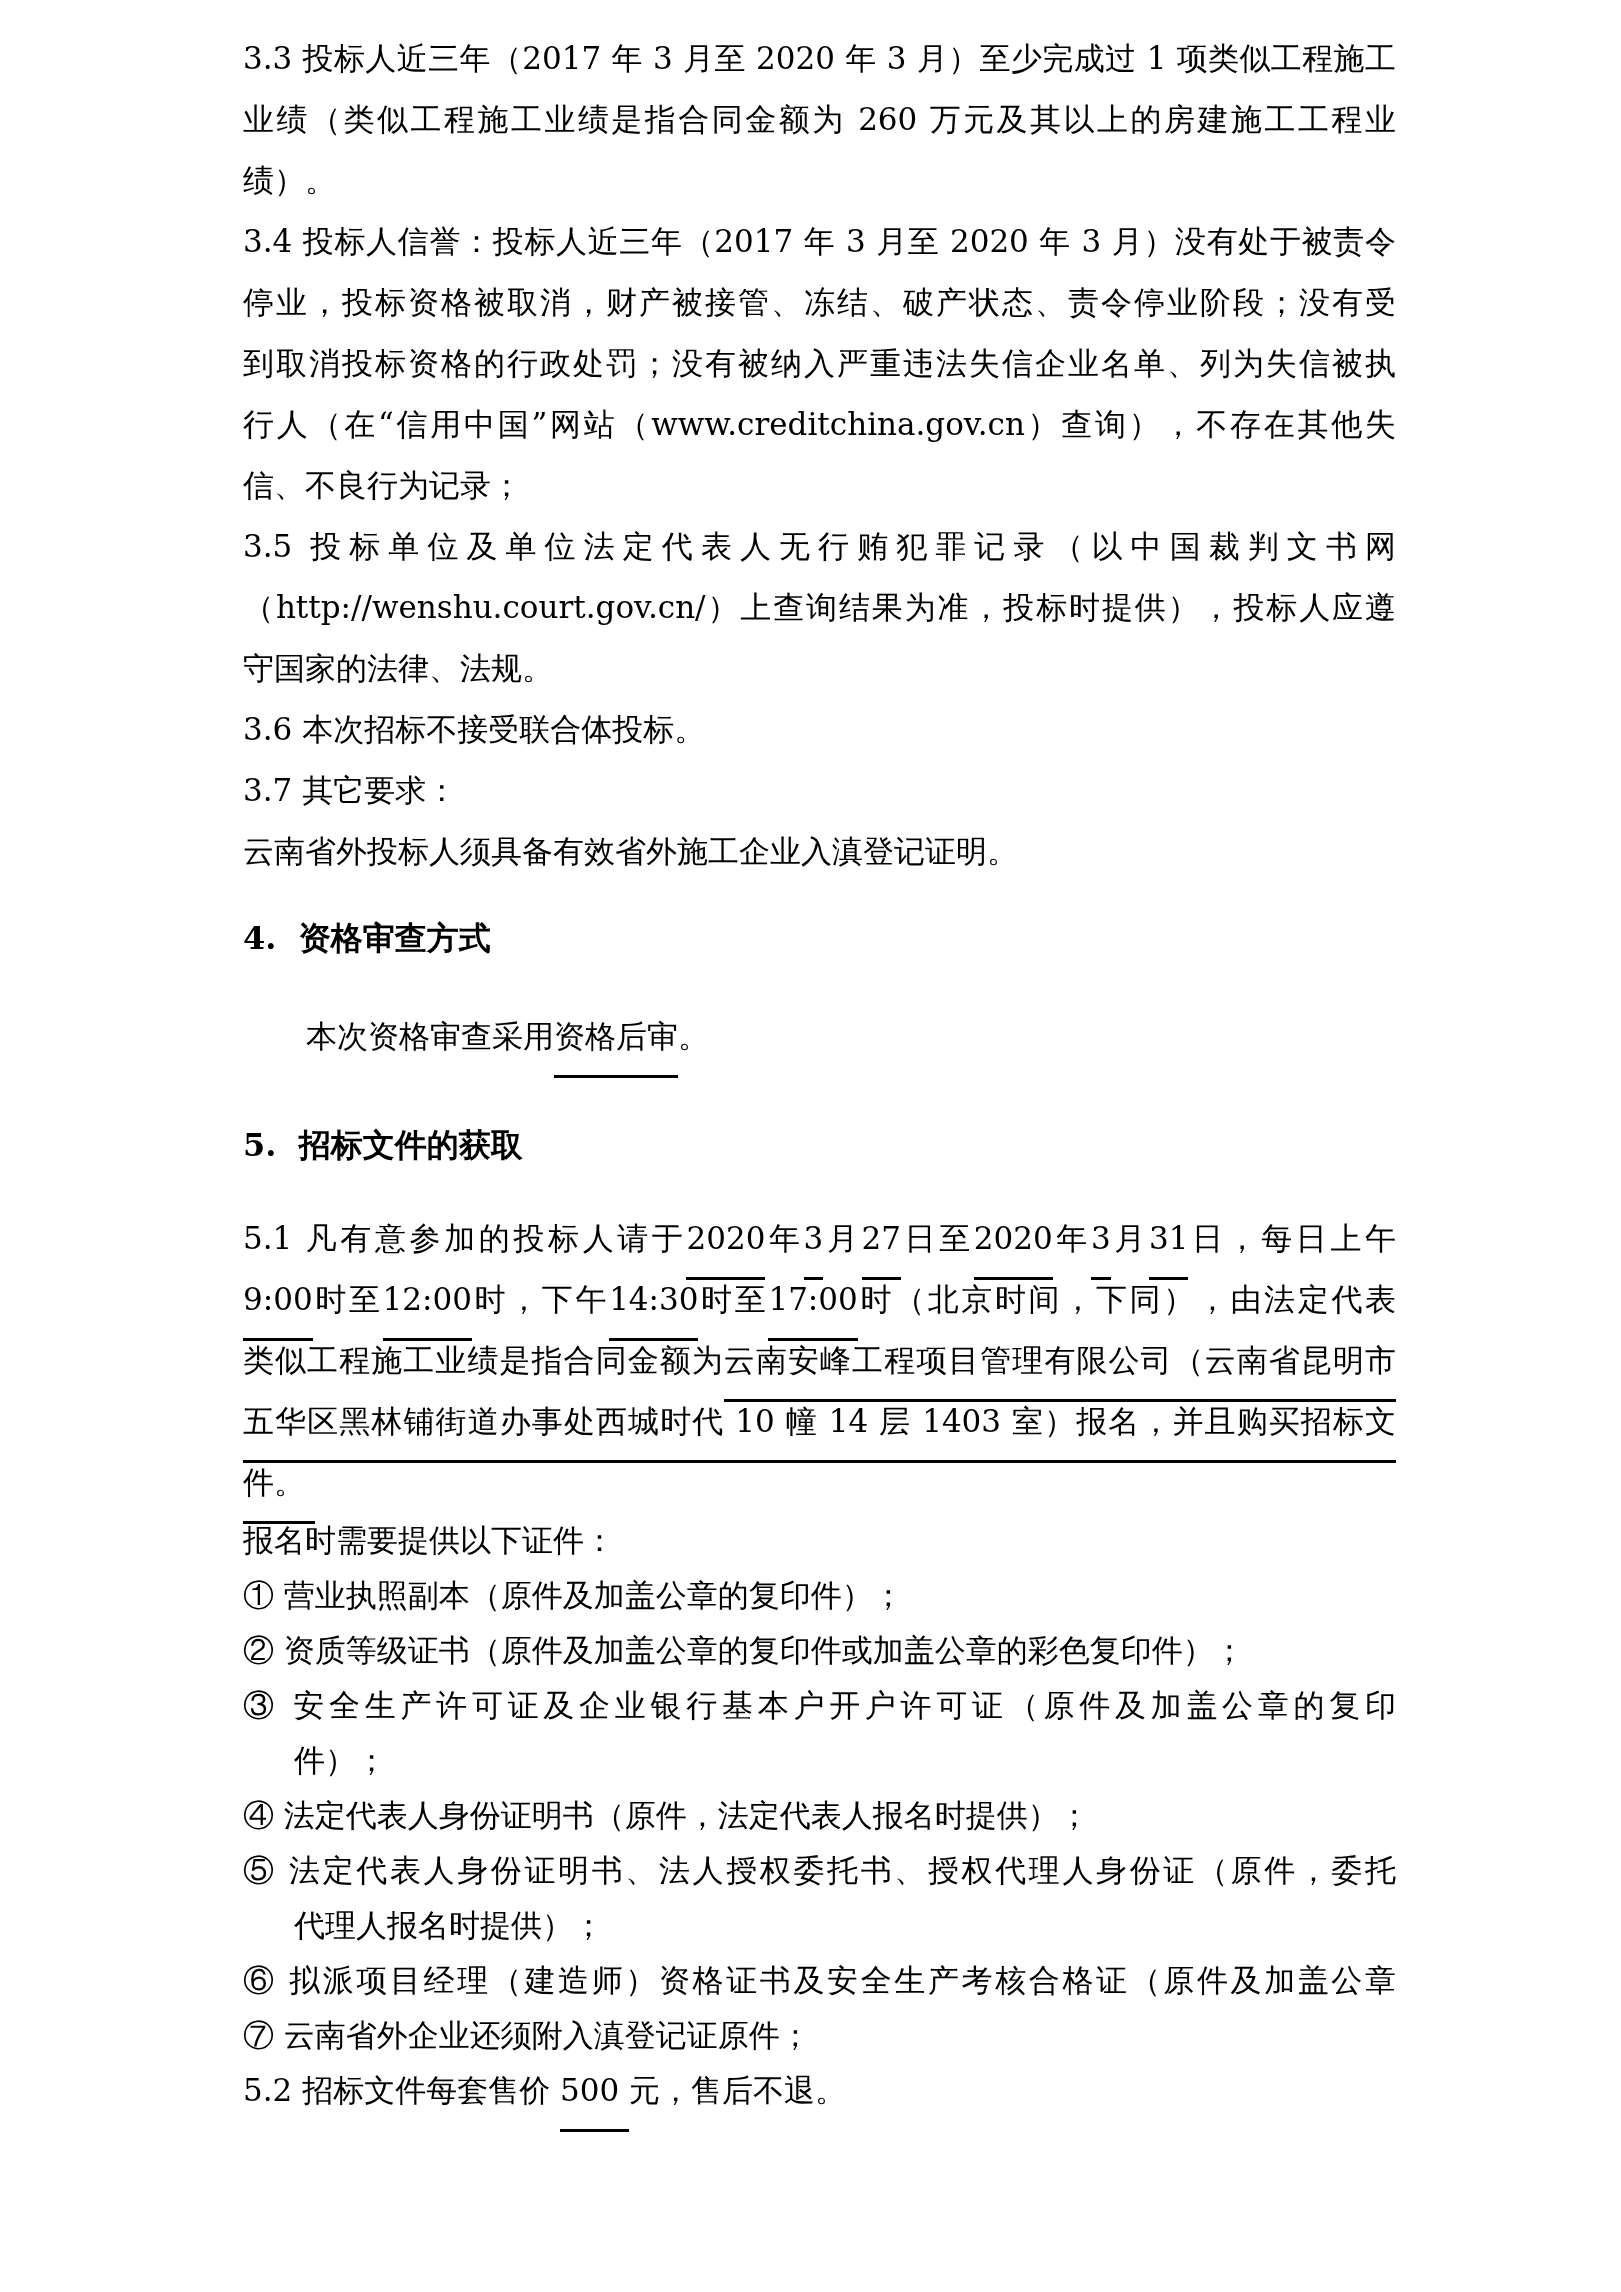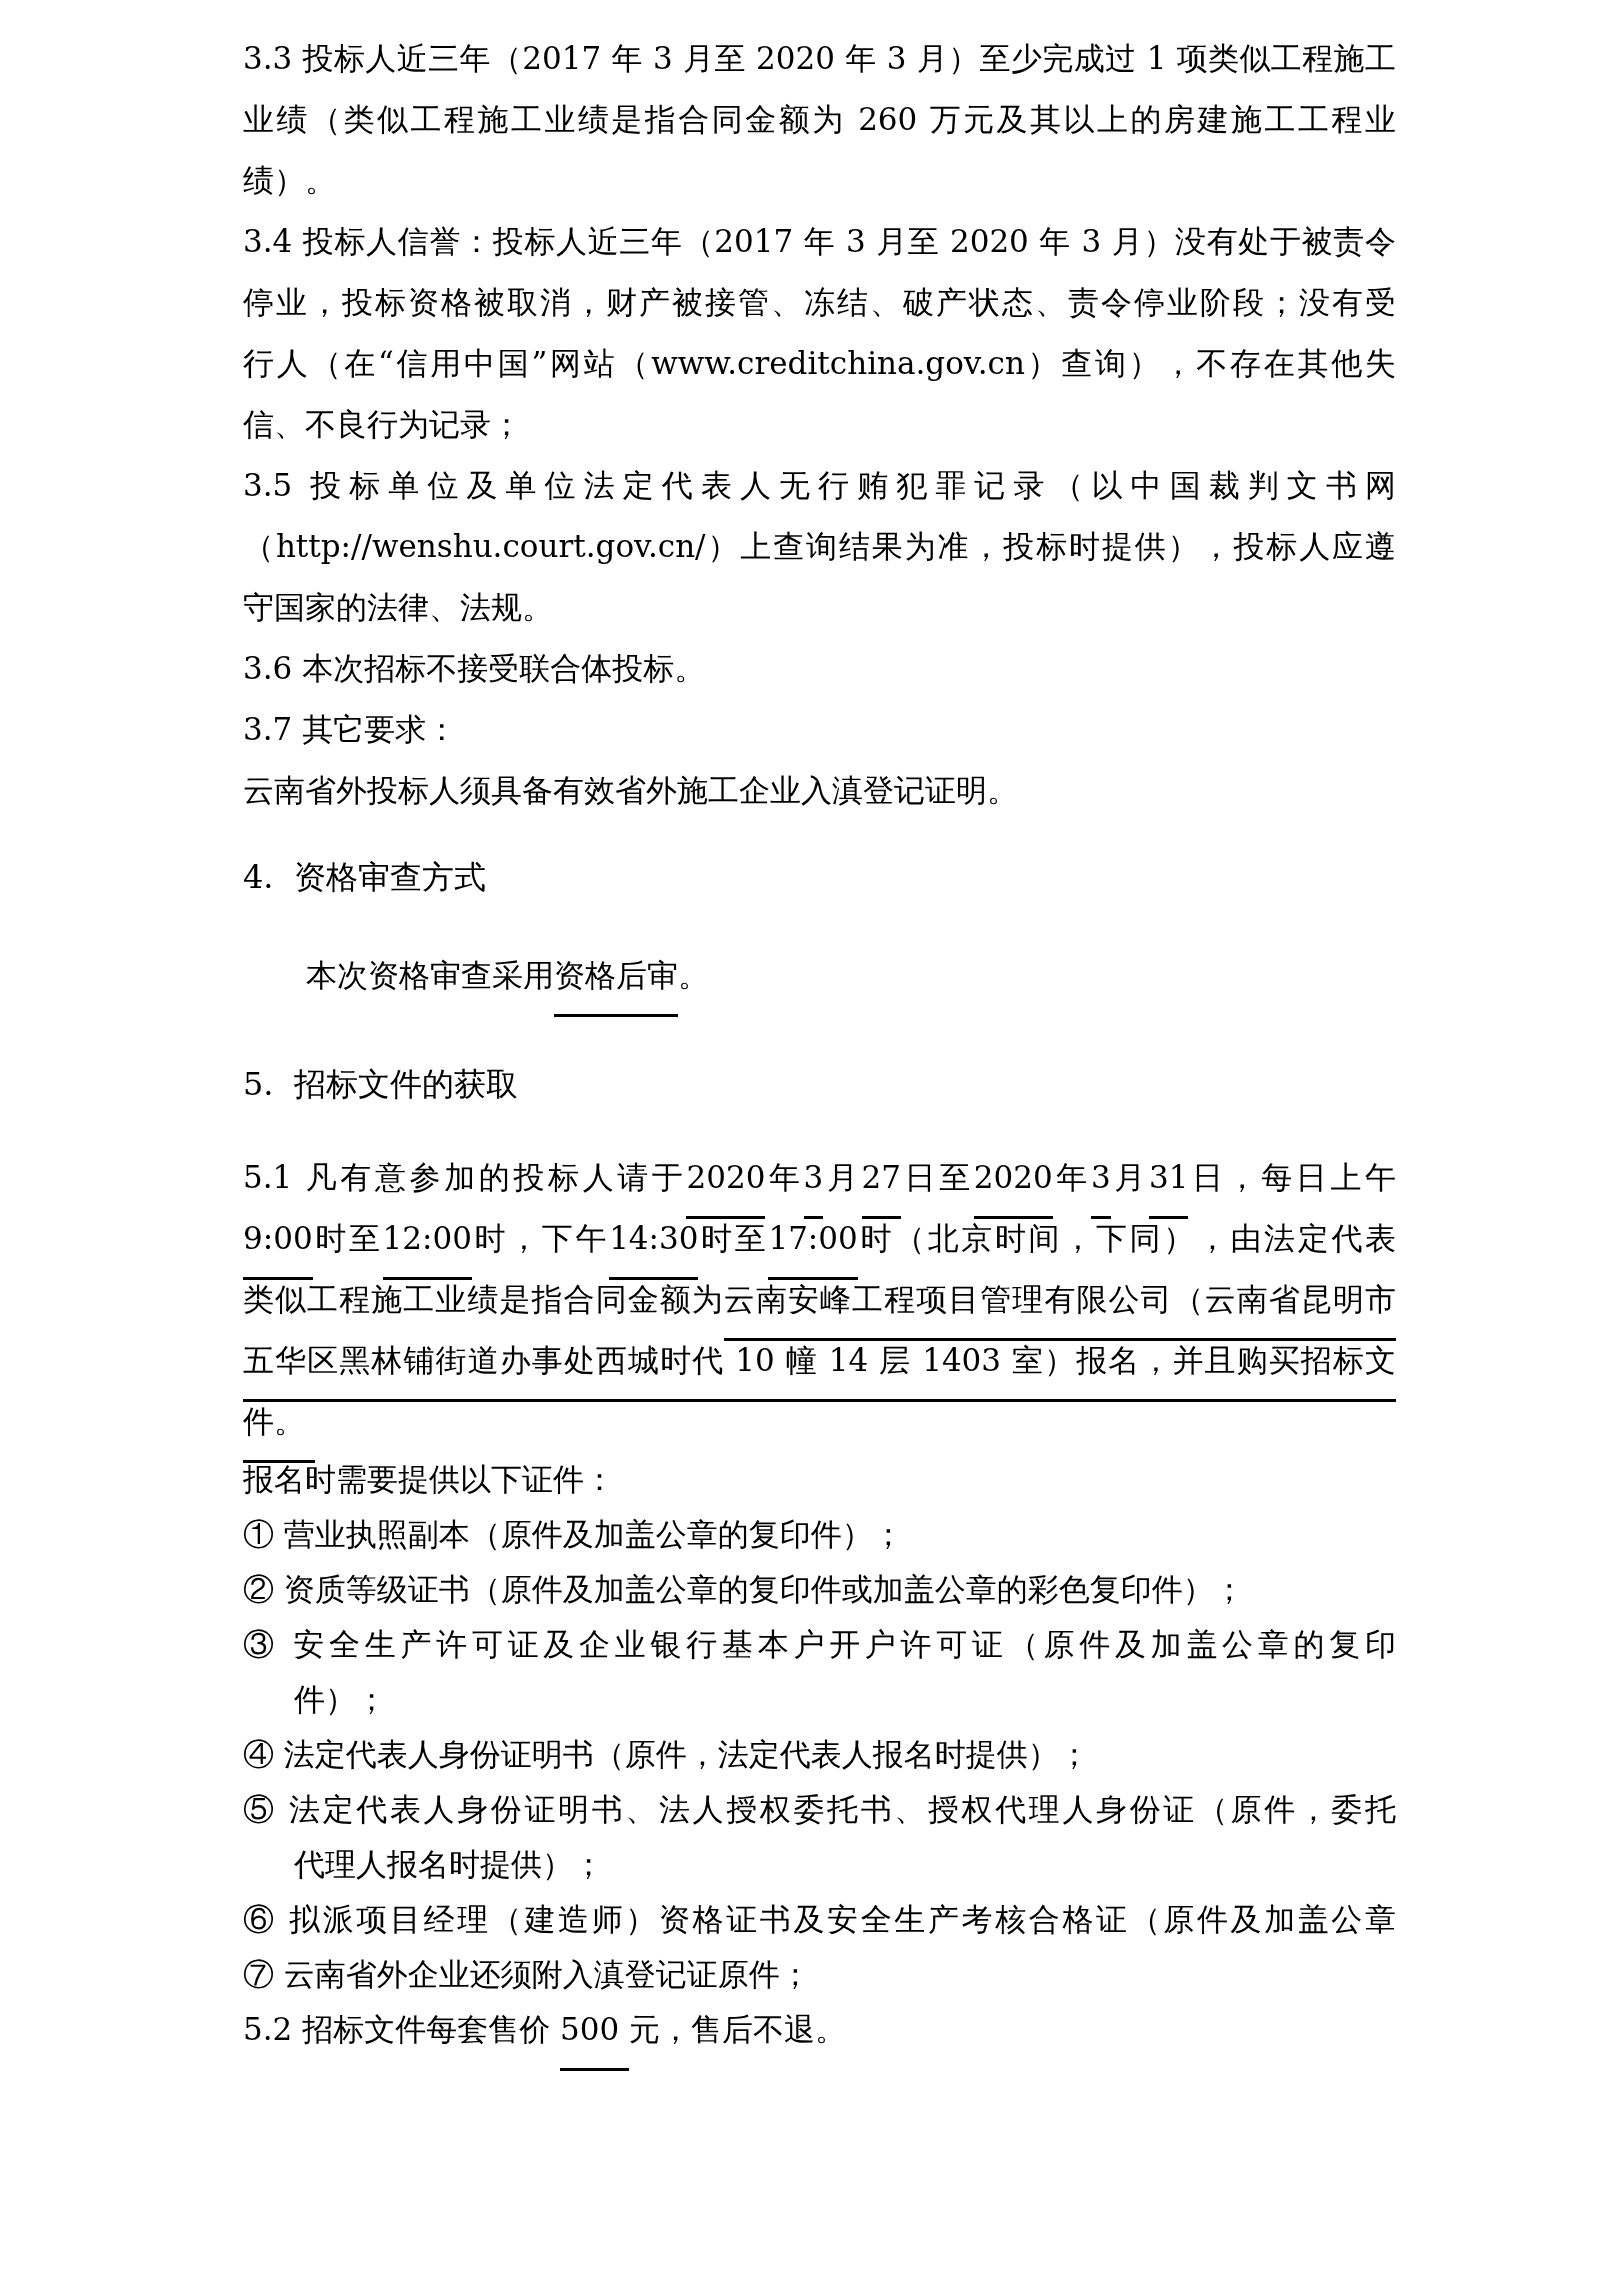--- a/index.html
+++ b/index.html
@@ -30,21 +30,21 @@
   }
   .line.j {
     text-align: justify;
     text-align-last: justify;
   }
   .line.list {
     height: 55px;
     line-height: 55px;
   }
   .line.heading {
-    font-weight: normal;
+    font-weight: bold;
     font-size: 32px;
   }
   .m1 { margin-top: 25.5px; }
   .m2 { margin-top: 37px; }
   .m3 { margin-top: 48px; }
   .m4 { margin-top: 32px; }
   .ind  { text-indent: 63px; }
   .ind2 { padding-left: 51px; }
   .seg.u {
     border-bottom: 3.9px solid #000000;
@@ -54,20 +54,21 @@
 </head>
 <body>
 
 <div class="page">
   <div id="doc">
       <div class="line main j"><span class="seg">3.3 投标人近三年（2017 年 3 月至 2020 年 3 月）至少完成过 1 项类似工程施工</span></div>
       <div class="line main j"><span class="seg">业绩（类似工程施工业绩是指合同金额为 260 万元及其以上的房建施工工程业</span></div>
       <div class="line main"><span class="seg">绩）。</span></div>
       <div class="line main j"><span class="seg">3.4 投标人信誉：投标人近三年（2017 年 3 月至 2020 年 3 月）没有处于被责令</span></div>
       <div class="line main j"><span class="seg">停业，投标资格被取消，财产被接管、冻结、破产状态、责令停业阶段；没有受</span></div>
+      <div class="line main j"><span class="seg">到取消投标资格的行政处罚；没有被纳入严重违法失信企业名单、列为失信被执</span></div>
       <div class="line main j"><span class="seg">行人（在“信用中国”网站（www.creditchina.gov.cn）查询），不存在其他失</span></div>
       <div class="line main"><span class="seg">信、不良行为记录；</span></div>
       <div class="line main j"><span class="seg">3.5 投标单位及单位法定代表人无行贿犯罪记录（以中国裁判文书网</span></div>
       <div class="line main j"><span class="seg">（http://wenshu.court.gov.cn/）上查询结果为准，投标时提供），投标人应遵</span></div>
       <div class="line main"><span class="seg">守国家的法律、法规。</span></div>
       <div class="line main"><span class="seg">3.6 本次招标不接受联合体投标。</span></div>
       <div class="line main"><span class="seg">3.7 其它要求：</span></div>
       <div class="line main"><span class="seg">云南省外投标人须具备有效省外施工企业入滇登记证明。</span></div>
       <div class="line heading m1"><span class="seg">4.  资格审查方式</span></div>
       <div class="line main m2 ind"><span class="seg">本次资格审查采用</span><span class="seg u">资格后审</span><span class="seg">。</span></div>

